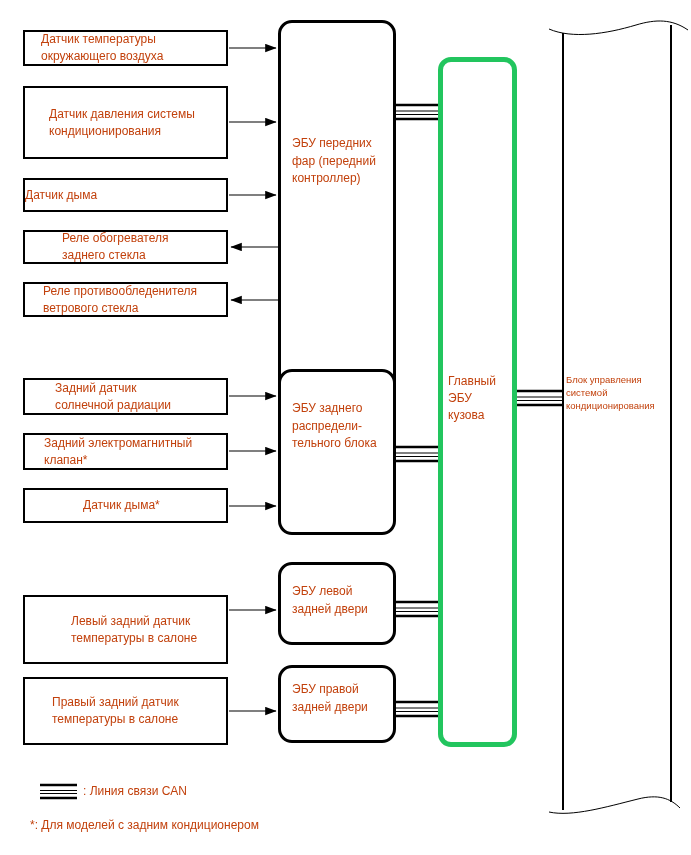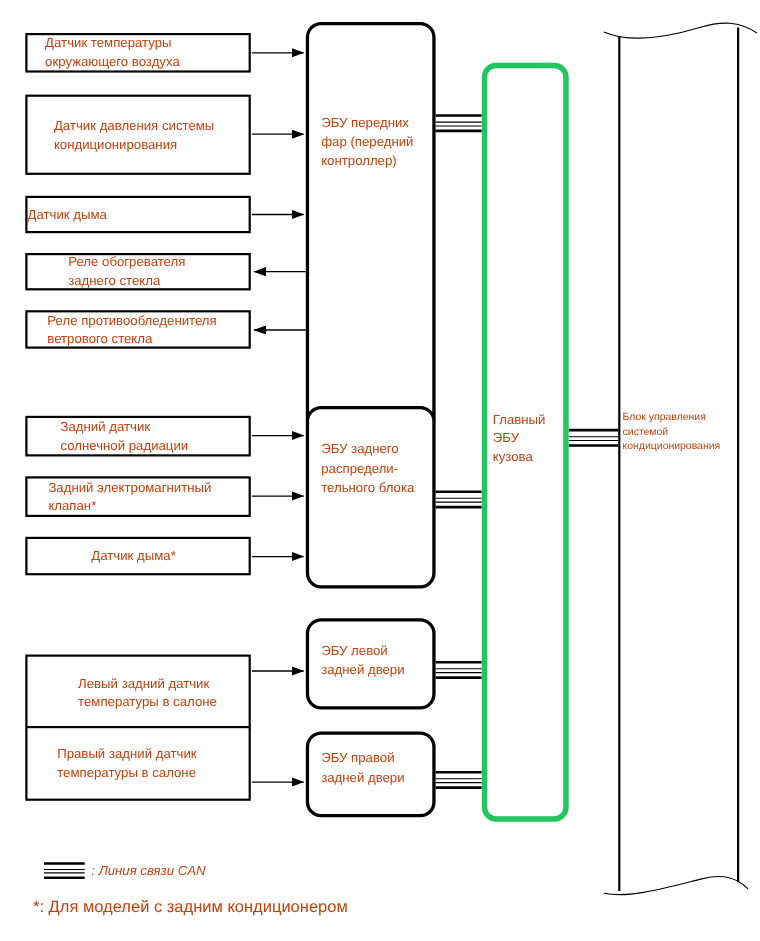--- a/index.html
+++ b/index.html
@@ -23,22 +23,22 @@
   .ebox .t{display:block;white-space:pre-line;padding-left:11px;}
   .mainbox{
     position:absolute;left:438px;top:57px;width:79px;height:690px;box-sizing:border-box;
     border:5px solid #22c55e;border-radius:13px;background:#fff;
   }
   .mainbox .t{position:absolute;left:5px;top:311px;font-size:12px;line-height:17px;white-space:pre-line;}
   .ac-text{
     position:absolute;left:566px;top:373px;width:104px;
     font-size:9.5px;line-height:13px;white-space:pre-line;
   }
-  .legend-label{position:absolute;left:83px;top:784px;font-size:12px;line-height:14px;font-style:italic;}
-  .footnote{position:absolute;left:30px;top:818px;font-size:15px;line-height:14px;}
+  .legend-label{position:absolute;left:83px;top:784px;font-size:12px;line-height:14px;}
+  .footnote{position:absolute;left:30px;top:818px;font-size:12px;line-height:14px;}
 </style>
 </head>
 <body>
 
 <div class="stage">
 
   <svg class="lines-layer" viewBox="0 0 691 855">
     <defs>
       <marker id="ah" markerWidth="11" markerHeight="9" refX="9" refY="3.5" orient="auto">
         <polygon points="0,0 9.5,3.5 0,7" fill="#000"></polygon>
@@ -141,26 +141,26 @@
       <span class="t">Задний электромагнитный
 клапан*</span>
     </div>
   <div class="lbox" style="top:488px;height:35px;padding-left:58px">
       <span class="t">Датчик дыма*</span>
     </div>
   <div class="lbox" style="top:595px;height:69px;padding-left:46px">
       <span class="t">Левый задний датчик
 температуры в салоне</span>
     </div>
-  <div class="lbox" style="top:660px;height:68px;padding-left:27px">
+  <div class="lbox" style="top:677px;height:68px;padding-left:27px">
       <span class="t">Правый задний датчик
 температуры в салоне</span>
     </div>
 
-  <div class="ebox" style="top:20px;height:375px;padding-top:80px">
+  <div class="ebox" style="top:20px;height:375px;padding-top:112px">
       <span class="t">ЭБУ передних
 фар (передний
 контроллер)</span>
     </div>
   <div class="ebox" style="top:369px;height:166px;padding-top:28px">
       <span class="t">ЭБУ заднего
 распредели-
 тельного блока</span>
     </div>
   <div class="ebox" style="top:562px;height:83px;padding-top:18px">

